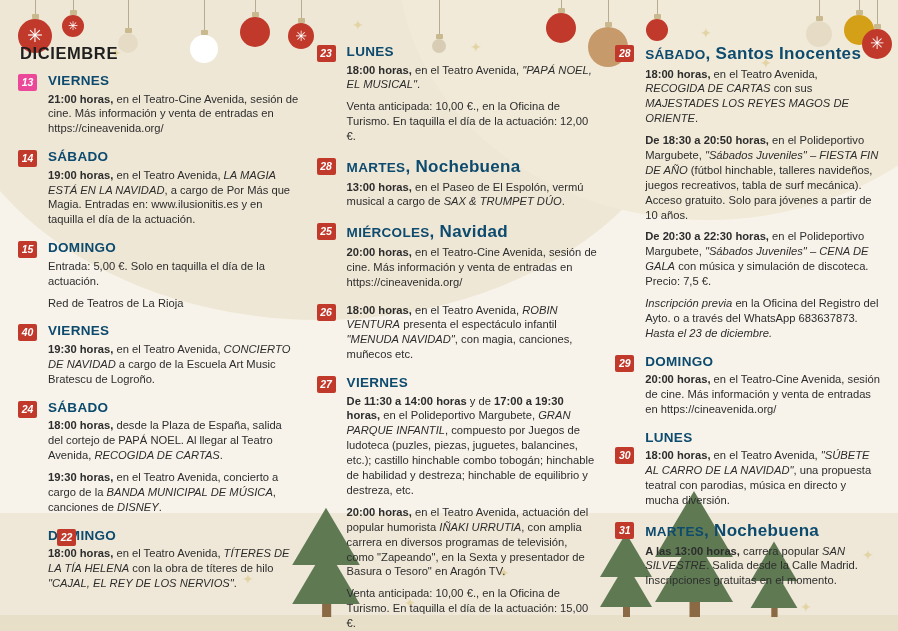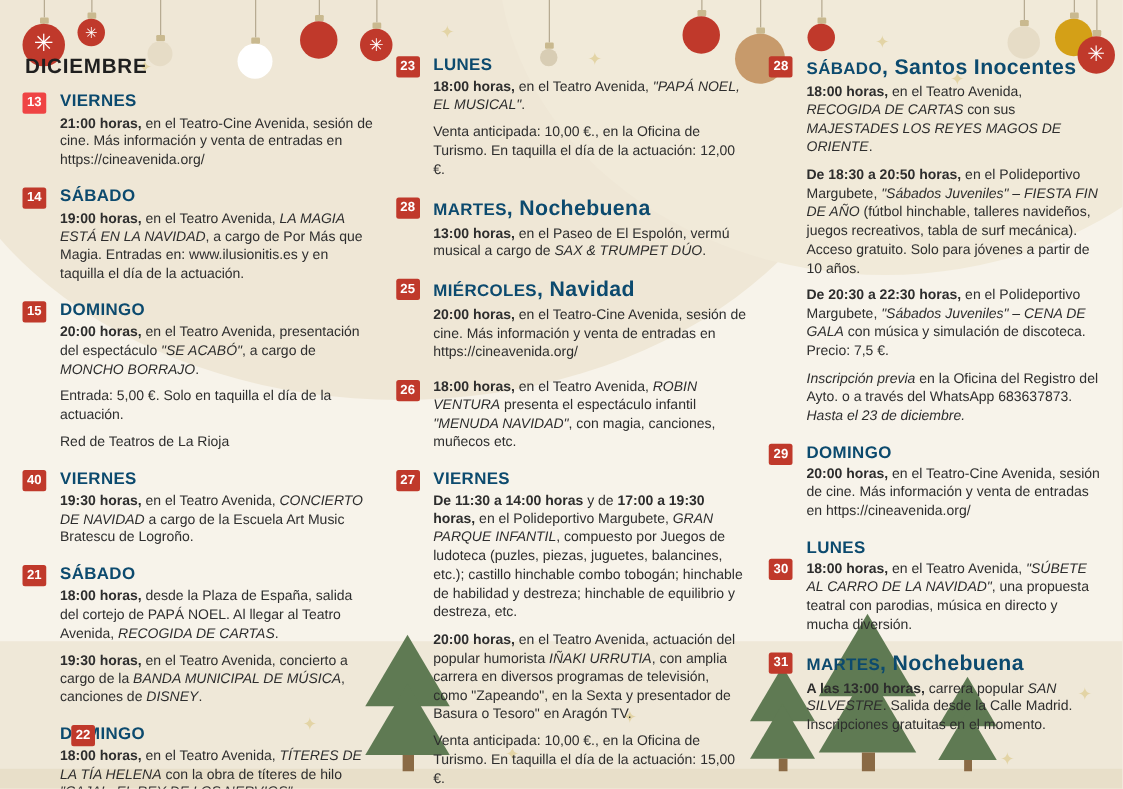--- a/index.html
+++ b/index.html
@@ -147,20 +147,21 @@
     left: 0;
     top: 1px;
     width: 19px;
     height: 17px;
     color: #fff;
     font-size: 10.5px;
     font-weight: bold;
     line-height: 17px;
     text-align: center;
     border-radius: 2px;
+    font-style: italic;
   }
   .dayname {
     font-size: 13.5px;
     font-weight: bold;
     letter-spacing: .3px;
     margin: 0 0 3px 0;
     line-height: 1.15;
     color: #0c4a6e;
   }
   .dayname .sub {
@@ -284,43 +285,42 @@
       </div>
     </div>
 </div>
 
 <div class="sheet">
 
   <div class="col col-1">
     <div class="month-title">DICIEMBRE</div>
     <div id="col1">
         <div class="entry">
-          <div class="daybox" style="background: #ef4444;">13</div>
+          <div class="daybox" style="background: #ec4899;">13</div>
           <div class="dayname"><span>VIERNES</span></div>
           <p class="ptxt"><span class="b">21:00 horas,</span><span> en el Teatro-Cine Avenida, sesión de cine. Más información y venta de entradas en https://cineavenida.org/</span></p>
         </div>
         <div class="entry">
           <div class="daybox" style="background: rgb(192, 57, 43);">14</div>
           <div class="dayname"><span>SÁBADO</span></div>
           <p class="ptxt"><span class="b">19:00 horas,</span><span> en el Teatro Avenida, </span><span class="i">LA MAGIA ESTÁ EN LA NAVIDAD</span><span>, a cargo de Por Más que Magia. Entradas en: www.ilusionitis.es y en taquilla el día de la actuación.</span></p>
         </div>
         <div class="entry">
           <div class="daybox" style="background: rgb(192, 57, 43);">15</div>
           <div class="dayname"><span>DOMINGO</span></div>
-          <p class="ptxt"><span class="b">20:00 horas,</span><span> en el Teatro Avenida, presentación del espectáculo </span><span class="i">"SE ACABÓ"</span><span>, a cargo de </span><span class="i">MONCHO BORRAJO</span><span>.</span></p>
           <p class="ptxt"><span>Entrada: 5,00 €. Solo en taquilla el día de la actuación.</span></p>
           <p class="ptxt"><span>Red de Teatros de La Rioja</span></p>
         </div>
         <div class="entry">
           <div class="daybox" style="background: rgb(192, 57, 43);">40</div>
           <div class="dayname"><span>VIERNES</span></div>
           <p class="ptxt"><span class="b">19:30 horas,</span><span> en el Teatro Avenida, </span><span class="i">CONCIERTO DE NAVIDAD</span><span> a cargo de la Escuela Art Music Bratescu de Logroño.</span></p>
         </div>
         <div class="entry">
-          <div class="daybox" style="background: rgb(192, 57, 43);">21</div>
+          <div class="daybox" style="background: rgb(192, 57, 43);">24</div>
           <div class="dayname"><span>SÁBADO</span></div>
           <p class="ptxt"><span class="b">18:00 horas,</span><span> desde la Plaza de España, salida del cortejo de PAPÁ NOEL. Al llegar al Teatro Avenida, </span><span class="i">RECOGIDA DE CARTAS</span><span>.</span></p>
           <p class="ptxt"><span class="b">19:30 horas,</span><span> en el Teatro Avenida, concierto a cargo de la </span><span class="i">BANDA MUNICIPAL DE MÚSICA</span><span>, canciones de </span><span class="i">DISNEY</span><span>.</span></p>
         </div>
         <div class="entry">
           <div class="daybox" style="background: rgb(192, 57, 43); margin-left: 39px;">22</div>
           <div class="dayname"><span>DOMINGO</span></div>
           <p class="ptxt"><span class="b">18:00 horas,</span><span> en el Teatro Avenida, </span><span class="i">TÍTERES DE LA TÍA HELENA</span><span> con la obra de títeres de hilo </span><span class="i">"CAJAL, EL REY DE LOS NERVIOS"</span><span>.</span></p>
         </div>
       </div>

